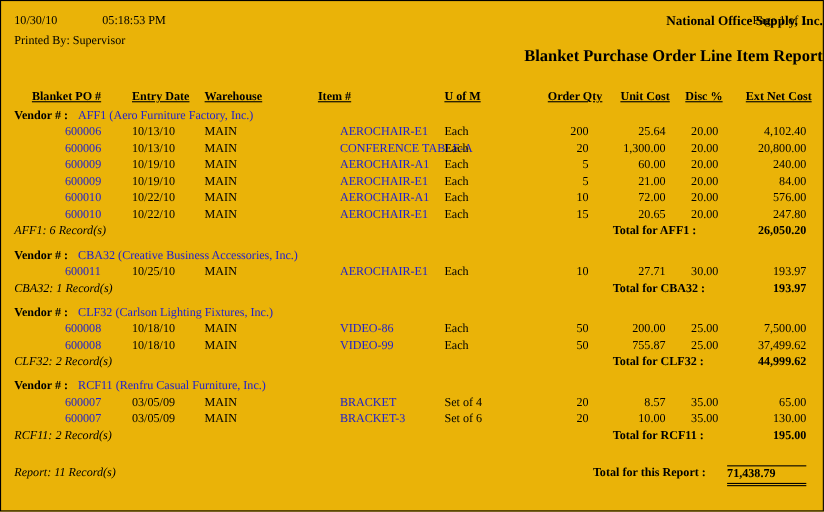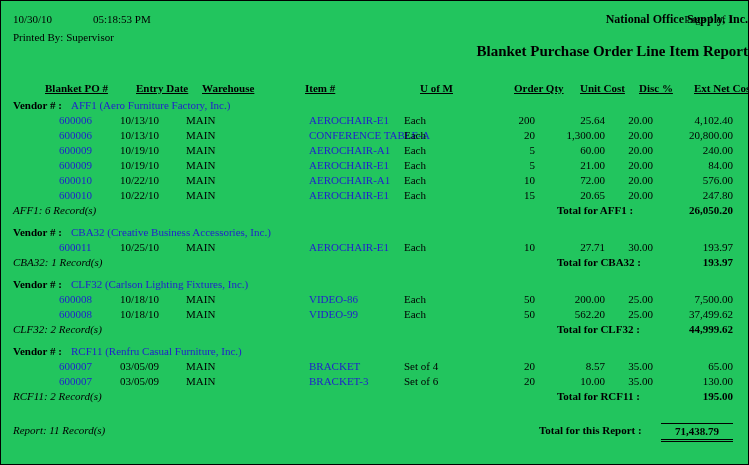--- a/index.html
+++ b/index.html
@@ -14,39 +14,39 @@
     font-size: 11px;
     color: #000000;
     overflow: hidden;
   }
   .page {
     position: relative;
     width: 749px;
     height: 465px;
     box-sizing: border-box;
     border: 1px solid #000000;
-    background: #22c55e;
+    background: #eab308;
   }
   .hdr-date { position: absolute; left: 12px; top: 12px; font-size: 11px; }
   .hdr-time { position: absolute; left: 92px; top: 12px; font-size: 11px; }
   .hdr-company {
     position: absolute; left: 0; right: 0; top: 11px;
     text-align: right; font-weight: bold; font-size: 12px; padding-left: 28px;
   }
   .hdr-page { position: absolute; right: 14px; top: 12px; font-size: 11px; }
   .hdr-printed { position: absolute; left: 12px; top: 30px; font-size: 11px; }
   .hdr-title {
     position: absolute; left: 0; right: 0; top: 42px;
     text-align: right; font-weight: bold; font-size: 15px;
   }
   
   .colhdr {
     position: absolute;
     top: 81px;
-    left: 16px; right: 0;
+    left: 0; right: 0;
     height: 16px;
   }
   .colhdr span {
     position: absolute;
     font-weight: bold;
     font-size: 11px;
     text-decoration: underline;
     white-space: nowrap;
   }
   .c-po    { left: 28px; }
@@ -80,21 +80,21 @@
   .f-cost  { left: 552px; width: 52px; text-align: right; }
   .f-disc  { left: 614px; width: 38px; text-align: right; }
   .f-ext   { left: 660px; width: 72px; text-align: right; }
 
   .grp-count { left: 12px; font-style: italic; }
   .grp-total-label { left: 556px; font-weight: bold; }
   .grp-total-value { left: 660px; width: 72px; text-align: right; font-weight: bold; }
   .report-count { left: 12px; font-style: italic; text-align: center; }
   .report-total-label { left: 538px; font-weight: bold; }
   .report-total-value {
-    left: 660px; width: 72px; text-align: center; font-weight: bold;
+    left: 660px; width: 72px; text-align: left; font-weight: bold;
     border-top: 1px solid #000;
     border-bottom: 3px double #000;
   }
   .spacer { height: 7px; }
 </style>
 </head>
 <body>
 
 <div class="page">
 
@@ -232,21 +232,21 @@
         <span class="f-disc">25.00</span>
         <span class="f-ext">7,500.00</span>
       </div>
       <div class="row">
         <span class="f-po">600008</span>
         <span class="f-date">10/18/10</span>
         <span class="f-wh">MAIN</span>
         <span class="f-item">VIDEO-99</span>
         <span class="f-uom">Each</span>
         <span class="f-qty">50</span>
-        <span class="f-cost">562.20</span>
+        <span class="f-cost">755.87</span>
         <span class="f-disc">25.00</span>
         <span class="f-ext">37,499.62</span>
       </div>
       <div class="row">
         <span class="grp-count">CLF32:  2 Record(s)</span>
         <span class="grp-total-label">Total for CLF32 :</span>
         <span class="grp-total-value">44,999.62</span>
       </div>
       <div class="spacer"></div>
       <div class="row">

